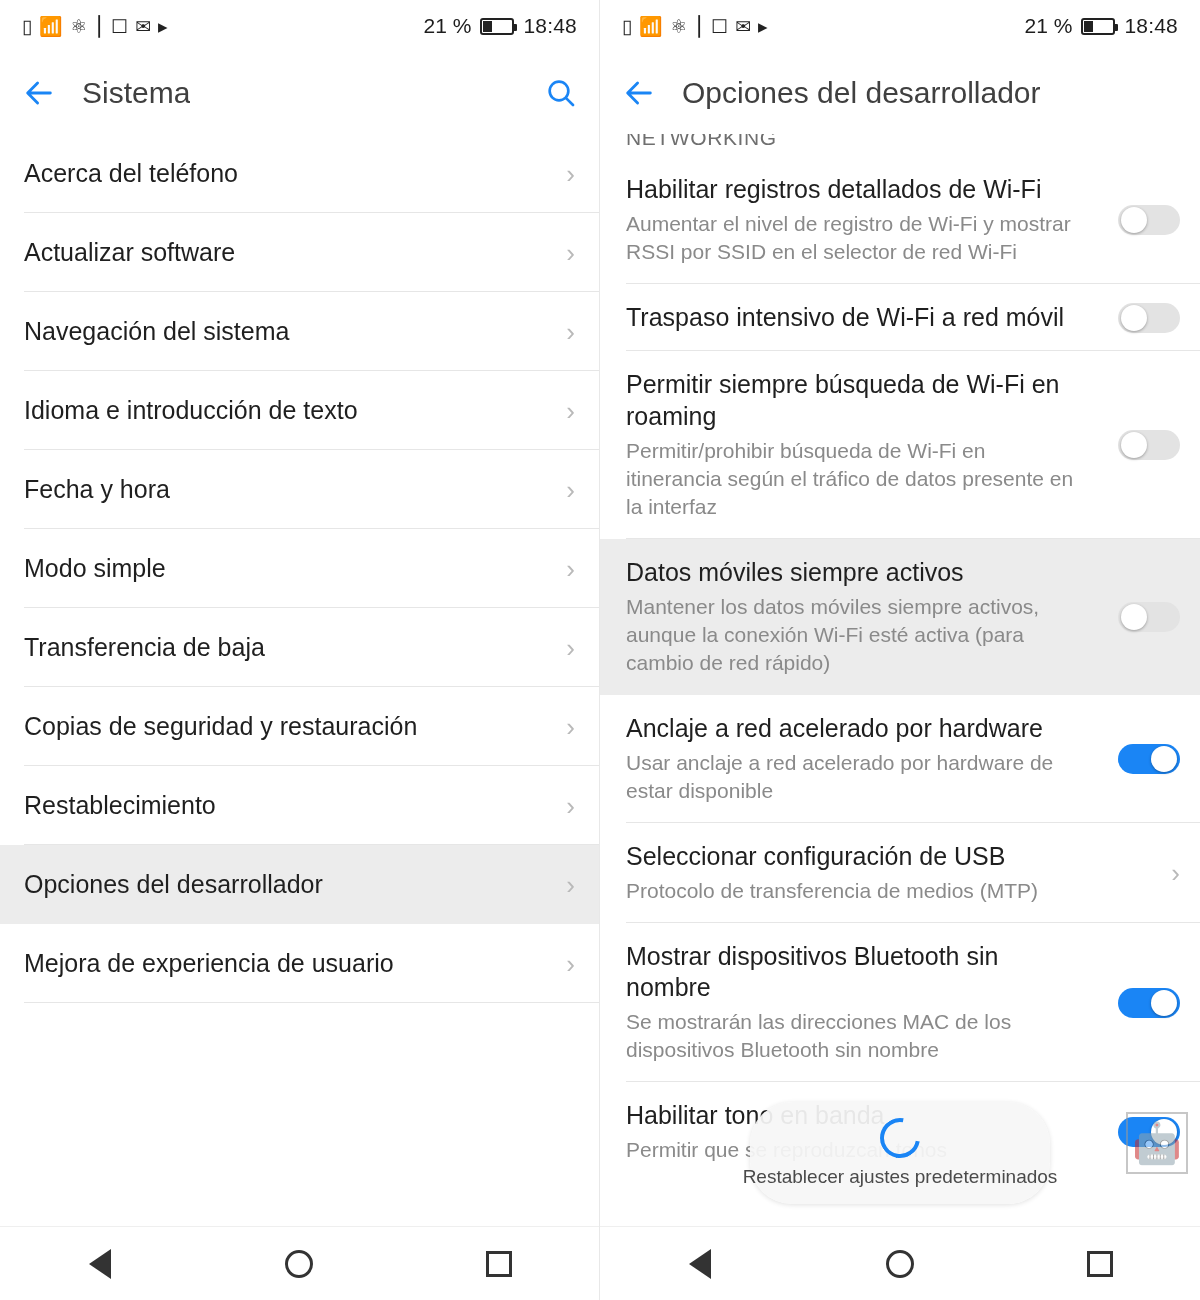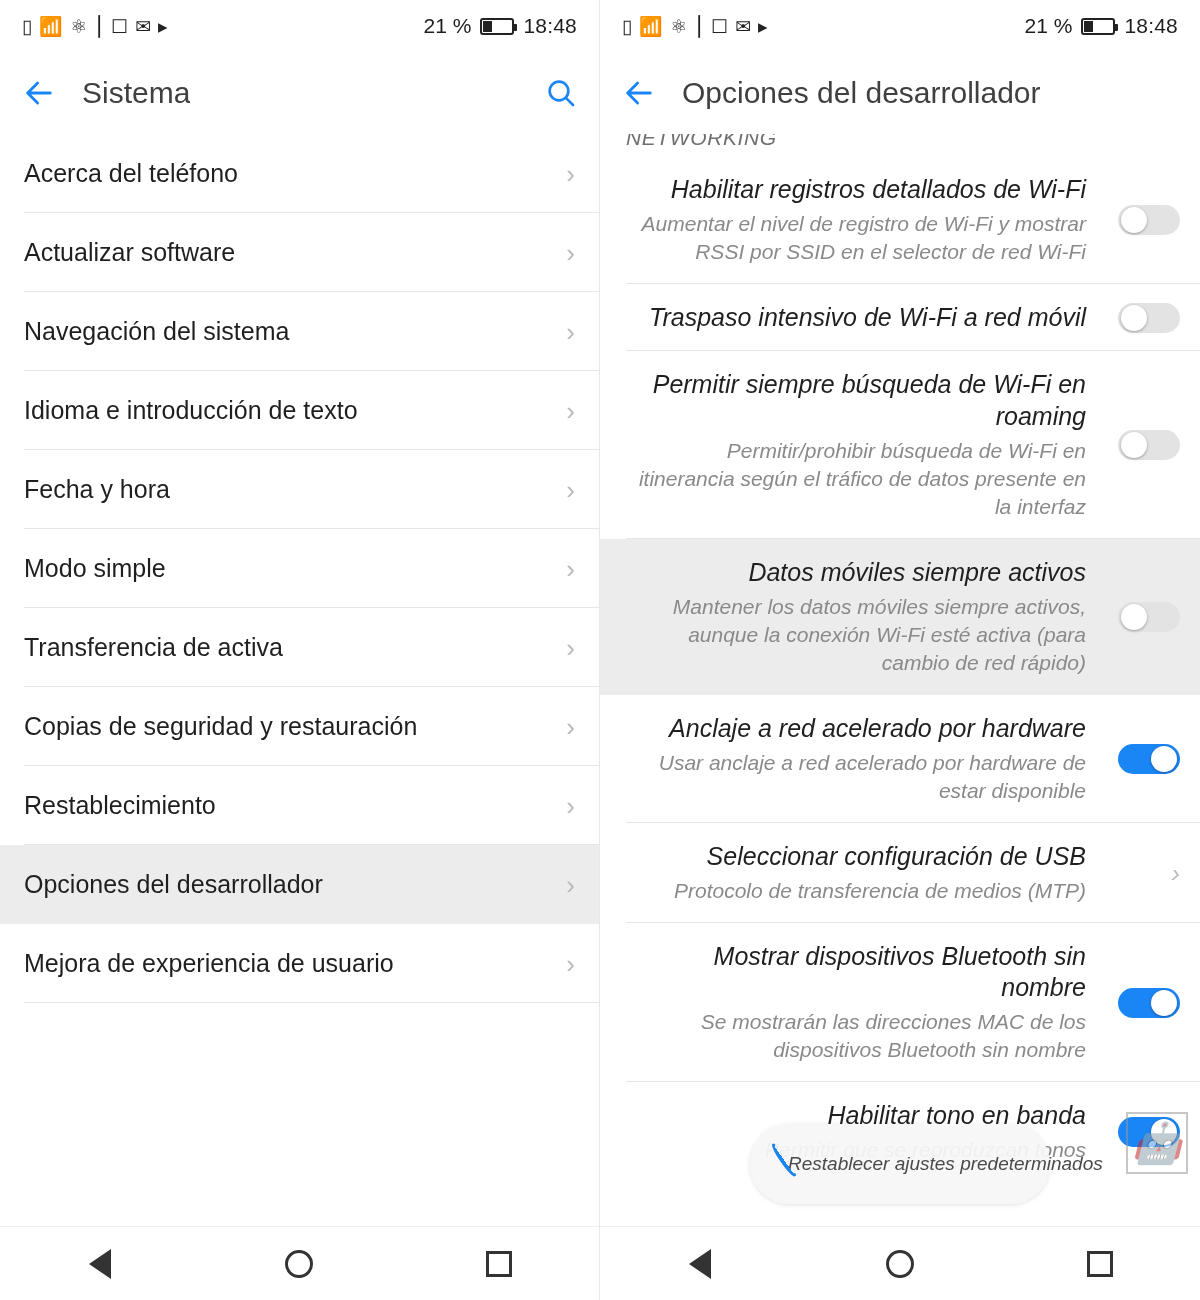--- a/index.html
+++ b/index.html
@@ -65,30 +65,30 @@
   .row.selected { background: #ececec; }
   .row .label { font-size: 25px; color: #1f1f1f; }
   .row .chev { margin-left: auto; color: #b9b9b9; font-size: 26px; line-height: 1; }
   .row::after {
     content: ""; position: absolute; left: 24px; right: 0; bottom: 0;
     height: 1px; background: #e6e6e6;
   }
   .row.nodiv::after { display: none; }
 
   
-  .devlist { flex: 1 1 auto; overflow: hidden; position: relative; font-style: italic; }
+  .devlist { flex: 1 1 auto; overflow: hidden; position: relative; }
   .section-head {
     font-size: 21px; color: #6f6f6f; letter-spacing: .6px;
     padding: 0 0 6px 26px; margin-top: -8px;
   }
   .pref {
     position: relative;
     display: flex; align-items: flex-start;
     padding: 18px 20px 18px 26px;
-    background: #fff; min-height: 60px; text-align: right;
+    background: #fff; min-height: 60px;
   }
   .pref.highlight { background: #ececec; }
   .pref .texts { flex: 1 1 auto; padding-right: 14px; }
   .pref .ptitle { font-size: 25px; color: #1f1f1f; line-height: 1.25; }
   .pref .psub { font-size: 21px; color: #8a8a8a; line-height: 1.33; margin-top: 5px; }
   .pref::after {
     content: ""; position: absolute; left: 26px; right: 0; bottom: 0;
     height: 1px; background: #e6e6e6;
   }
   .pref.nodiv::after { display: none; }
@@ -106,21 +106,21 @@
   .toggle.on .knob { left: auto; right: 3px; }
   .chev-r { color: #b9b9b9; font-size: 26px; line-height: 1; }
 
   
   .toast {
     position: absolute; left: 50%; transform: translateX(-50%);
     bottom: 22px;
     background: rgba(246,246,246,.93);
     border-radius: 42px;
     padding: 16px 30px 16px 30px;
-    display: flex; flex-direction: row; align-items: center;
+    display: flex; flex-direction: column; align-items: center;
     box-shadow: 0 1px 5px rgba(0,0,0,.12);
     width: 300px;
   }
   .spinner {
     width: 40px; height: 40px; border-radius: 50%;
     border: 4px solid #1a85f5; border-right-color: transparent;
     transform: rotate(-35deg); margin-bottom: 8px;
   }
   .toast-text { font-size: 19px; color: #4a4a4a; white-space: nowrap; }
 
@@ -210,21 +210,21 @@
       </div>
       <div class="row">
         <span class="label">Fecha y hora</span>
         <span class="chev">›</span>
       </div>
       <div class="row">
         <span class="label">Modo simple</span>
         <span class="chev">›</span>
       </div>
       <div class="row">
-        <span class="label">Transferencia de activa</span>
+        <span class="label">Transferencia de baja</span>
         <span class="chev">›</span>
       </div>
       <div class="row">
         <span class="label">Copias de seguridad y restauración</span>
         <span class="chev">›</span>
       </div>
       <div class="row">
         <span class="label">Restablecimiento</span>
         <span class="chev">›</span>
       </div>

